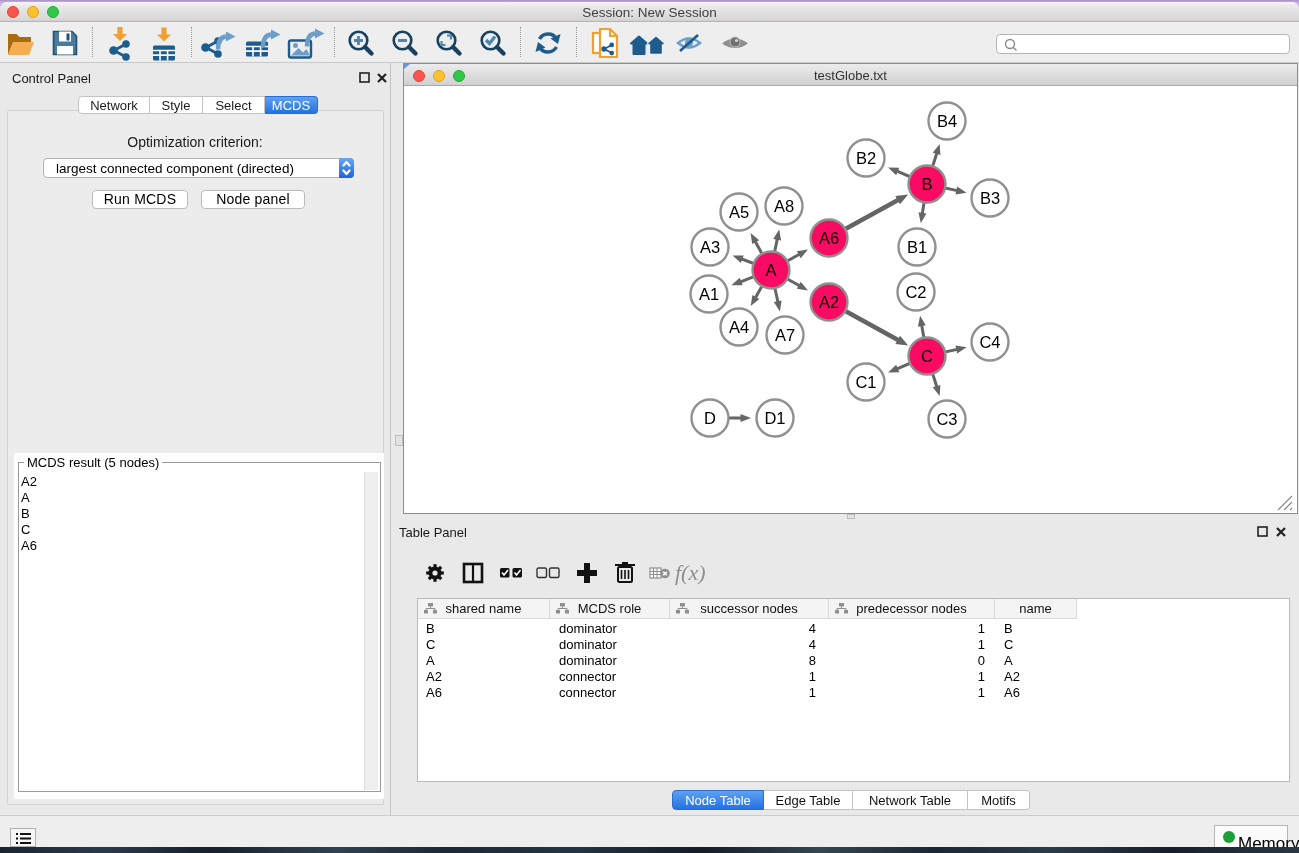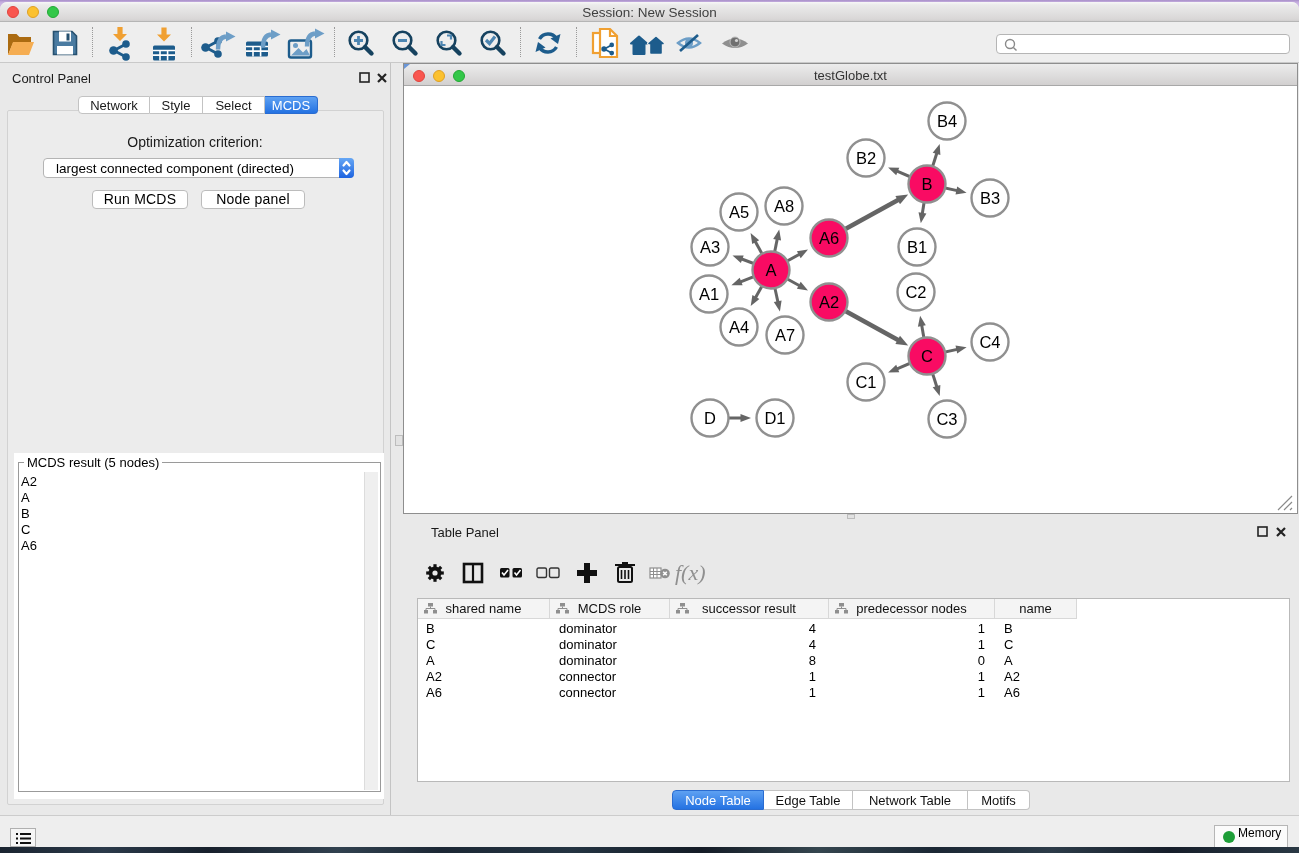--- a/index.html
+++ b/index.html
@@ -38,21 +38,21 @@
 #fieldset legend { font-size:13px; color:#000; margin-left:5px; padding:0 3px; }
 #mcdslist { position:absolute; left:7px; top:21px; font-size:13px; color:#000; line-height:16px; }
 #listscroll { position:absolute; right:6px; top:19px; width:14px; height:318px; background:#efefef; border-left:1px solid #dcdcdc; }
 
 #netwin { position:absolute; left:403px; top:0; width:895px; height:451px; background:#fff; border:1px solid #8e8e8e; }
 #nettitle { position:absolute; left:0; top:0; width:893px; height:22px; background:linear-gradient(#ececec,#d2d0d0); border-bottom:1px solid #a8a8a8; }
 #nettitle .title { position:absolute; left:0; right:0; top:4px; text-align:center; font-size:13px; color:#333; }
 #netcanvas { position:absolute; left:0; top:23px; width:893px; height:426px; background:#fff; overflow:hidden; }
 
 #tpanel { position:absolute; left:391px; top:456px; width:908px; height:298px; }
-#tpanel .phead { position:absolute; left:40px; top:6px; font-size:13px; color:#1a1a1a; }
+#tpanel .phead { position:absolute; left:8px; top:6px; font-size:13px; color:#1a1a1a; }
 #ttoolbar { position:absolute; left:0; top:0; width:908px; height:75px; }
 #ttable { position:absolute; left:26px; top:79px; width:873px; height:184px; background:#fff; border:1px solid #b9b9b9;padding-left:26px; }
 .thead { position:absolute; top:0; height:20px; background:#f4f4f4; border-right:1px solid #d8d8d8; border-bottom:1px solid #d8d8d8; font-size:13px; color:#111; text-align:center; line-height:20px; }
 .trow { position:absolute; font-size:13px; color:#000; height:16px; line-height:16px; }
 .btabs { position:absolute; top:271px; left:281px; display:flex; height:20px; }
 .btab { height:20px; line-height:19px; font-size:13px; color:#111; background:#fff; border:1px solid #c3c3c3; border-left:none; text-align:center; }
 .btab.first { border-left:1px solid #c3c3c3; border-radius:4px 0 0 4px; }
 .btab.last { border-radius:0 4px 4px 0; }
 .btab.sel { background:linear-gradient(#5ea1f2,#2472e2); color:#fff; border-color:#2a6cd0; }
 
@@ -445,21 +445,21 @@
               </svg><span>MCDS role</span></div>
 <div class="thead" style="left:252px;width:159px;"><svg width="13" height="12" style="position:absolute;left:6px;top:4px">
                 <g fill="#8f8f8f">
                   <rect x="4" y="0" width="5" height="3.5"></rect>
                   <rect x="0" y="7" width="4" height="3.5"></rect>
                   <rect x="9" y="7" width="4" height="3.5"></rect>
                 </g>
                 <g stroke="#8f8f8f" stroke-width="1">
                   <path d="M6.5 3.5 V5.5 M2 7 V5.5 H11 V7" fill="none"></path>
                 </g>
-              </svg><span>successor result</span></div>
+              </svg><span>successor nodes</span></div>
 <div class="thead" style="left:411px;width:166px;"><svg width="13" height="12" style="position:absolute;left:6px;top:4px">
                 <g fill="#8f8f8f">
                   <rect x="4" y="0" width="5" height="3.5"></rect>
                   <rect x="0" y="7" width="4" height="3.5"></rect>
                   <rect x="9" y="7" width="4" height="3.5"></rect>
                 </g>
                 <g stroke="#8f8f8f" stroke-width="1">
                   <path d="M6.5 3.5 V5.5 M2 7 V5.5 H11 V7" fill="none"></path>
                 </g>
               </svg><span>predecessor nodes</span></div>
@@ -512,18 +512,18 @@
               <rect x="4" y="3" width="2" height="2"></rect>
               <rect x="4" y="7.5" width="2" height="2"></rect>
               <rect x="4" y="12" width="2" height="2"></rect>
             </g>
           </svg>
         </div>
     <div id="membtn">
           <svg width="12" height="12" style="position:absolute;left:8px;top:5px">
             <circle cx="6" cy="6" r="6" fill="#1e9e38"></circle>
           </svg>
-          <span style="position:absolute;left:23px;top:0;font-size:12px">Memory</span>
+          <span style="position:absolute;left:23px;top:8px;font-size:17px">Memory</span>
         </div>
   </div>
 </div>
 <div id="deskstrip"></div>
 </div>
 
 </body></html>

